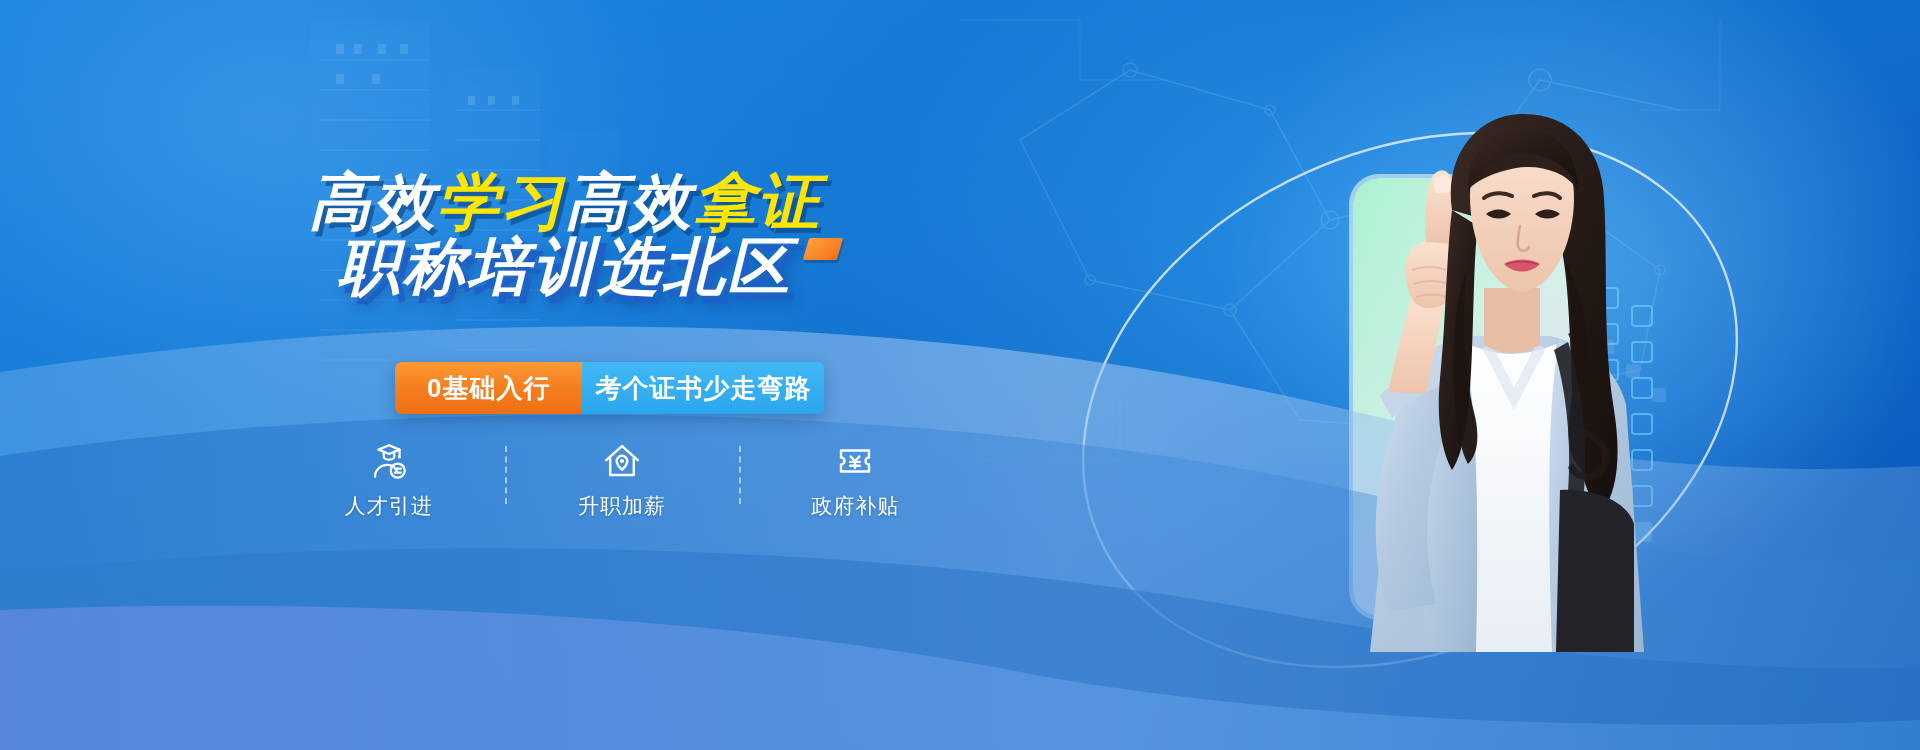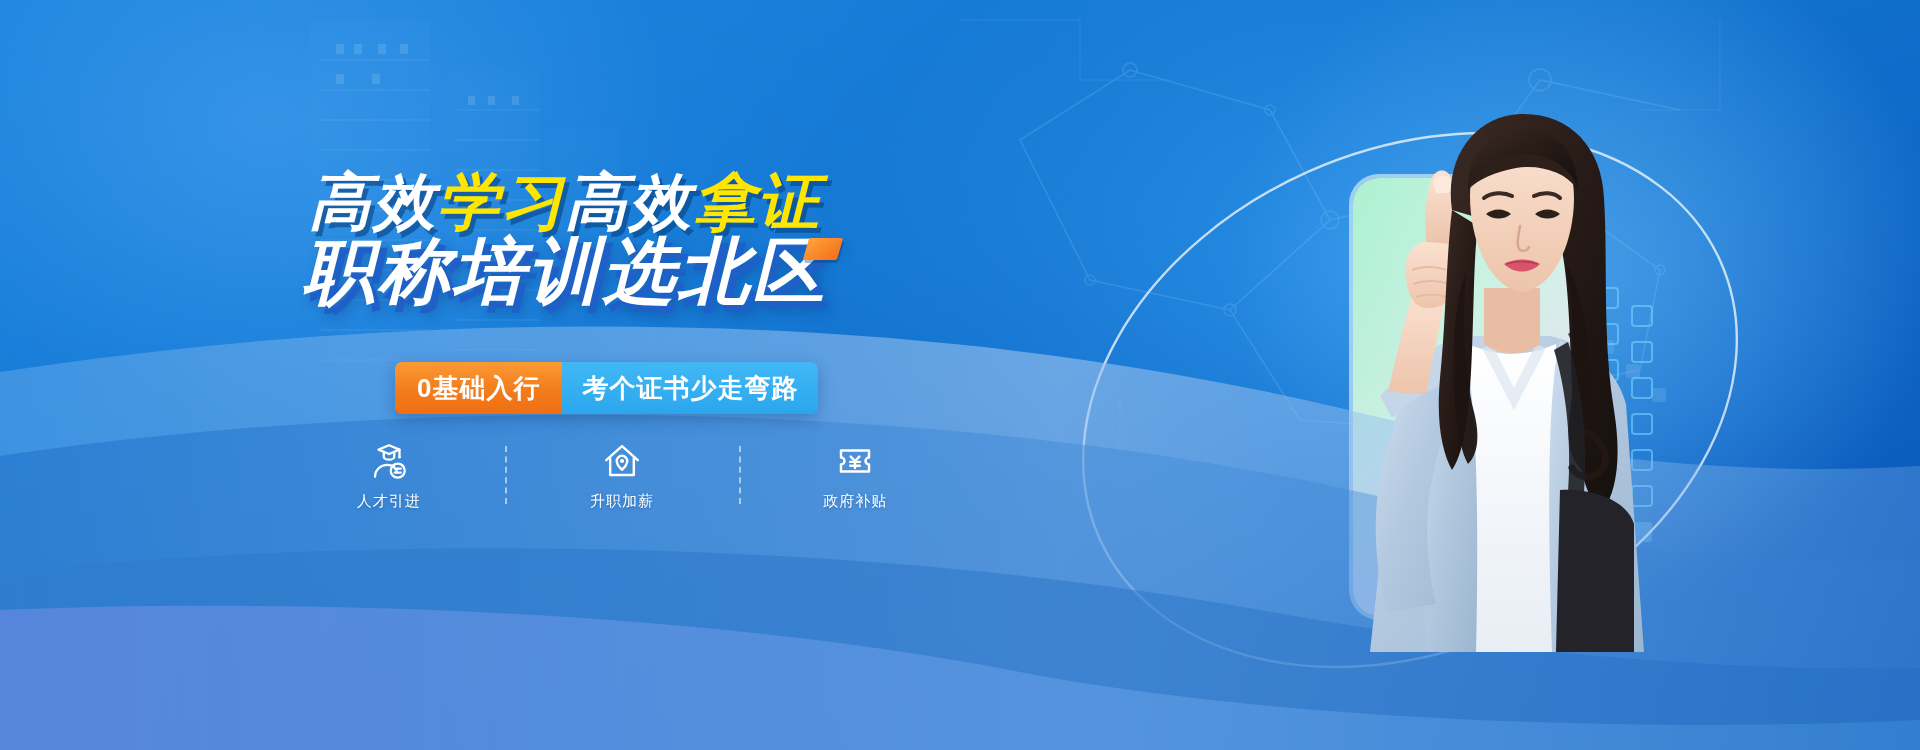--- a/index.html
+++ b/index.html
@@ -62,21 +62,21 @@
     position:absolute;left:0;top:148px;width:1130px;text-align:center;
     font-size:62px;font-weight:bold;font-style:italic;letter-spacing:2px;
     white-space:nowrap;
     text-shadow:4px 5px 0 rgba(6,58,120,.55);
   }
   .hw{color:#ffffff;}
   .hy{color:#ffe600;}
 
   .headline-main{
     position:absolute;left:0;top:222px;width:1130px;text-align:center;
-    font-size:72px;font-weight:bold;font-style:italic;letter-spacing:3px;
+    font-size:62px;font-weight:bold;font-style:italic;letter-spacing:3px;
     color:#ffffff;white-space:nowrap;line-height:1.05;
     text-shadow:
        6px 7px 0 #1f5fc8,
        7px 9px 14px rgba(5,45,105,.45);
   }
   .accent-tick{
     position:absolute;left:806px;top:226px;width:34px;height:22px;
     background:linear-gradient(135deg,#ffa33a,#f2701b);
     transform:skewX(-16deg);
     border-radius:2px;
@@ -84,46 +84,46 @@
   }
 
   
   .pill{
     position:absolute;left:395px;top:350px;height:52px;display:flex;align-items:stretch;
     border-radius:7px;overflow:hidden;
     box-shadow:0 5px 16px rgba(4,44,100,.30);
   }
   .pill-orange{
     display:flex;align-items:center;justify-content:center;
-    padding:0 22px;
+    padding:0 32px;
     background:linear-gradient(180deg,#fb9a33 0%,#f37c1d 55%,#ef6f12 100%);
     color:#ffffff;font-size:26px;font-weight:bold;letter-spacing:1px;
   }
   .pill-blue{
     display:flex;align-items:center;justify-content:center;
-    padding:0 20px;
+    padding:0 13px;
     background:linear-gradient(180deg,#41b8f5 0%,#2ba6ee 100%);
     color:#ffffff;font-size:26px;font-weight:bold;letter-spacing:1px;
   }
 
   
   .features{
     position:absolute;left:272px;top:428px;width:700px;
     display:flex;align-items:flex-start;
   }
   .feature{
     position:relative;flex:1;display:flex;flex-direction:column;align-items:center;gap:10px;
   }
   .feature + .feature::before{
     content:"";position:absolute;left:0;top:6px;width:0;height:58px;
     border-left:2px dashed rgba(255,255,255,.55);
   }
   .feature-icon{width:42px;height:42px;display:block;}
   .feature-label{
-    color:#ffffff;font-size:15px;letter-spacing:1px;white-space:nowrap;
+    color:#ffffff;font-size:21px;letter-spacing:1px;white-space:nowrap;
     text-shadow:0 1px 3px rgba(5,45,100,.35);
   }
 </style>
 </head>
 <body>
 
 <div class="banner">
 
   <div class="bg-layer">
 

